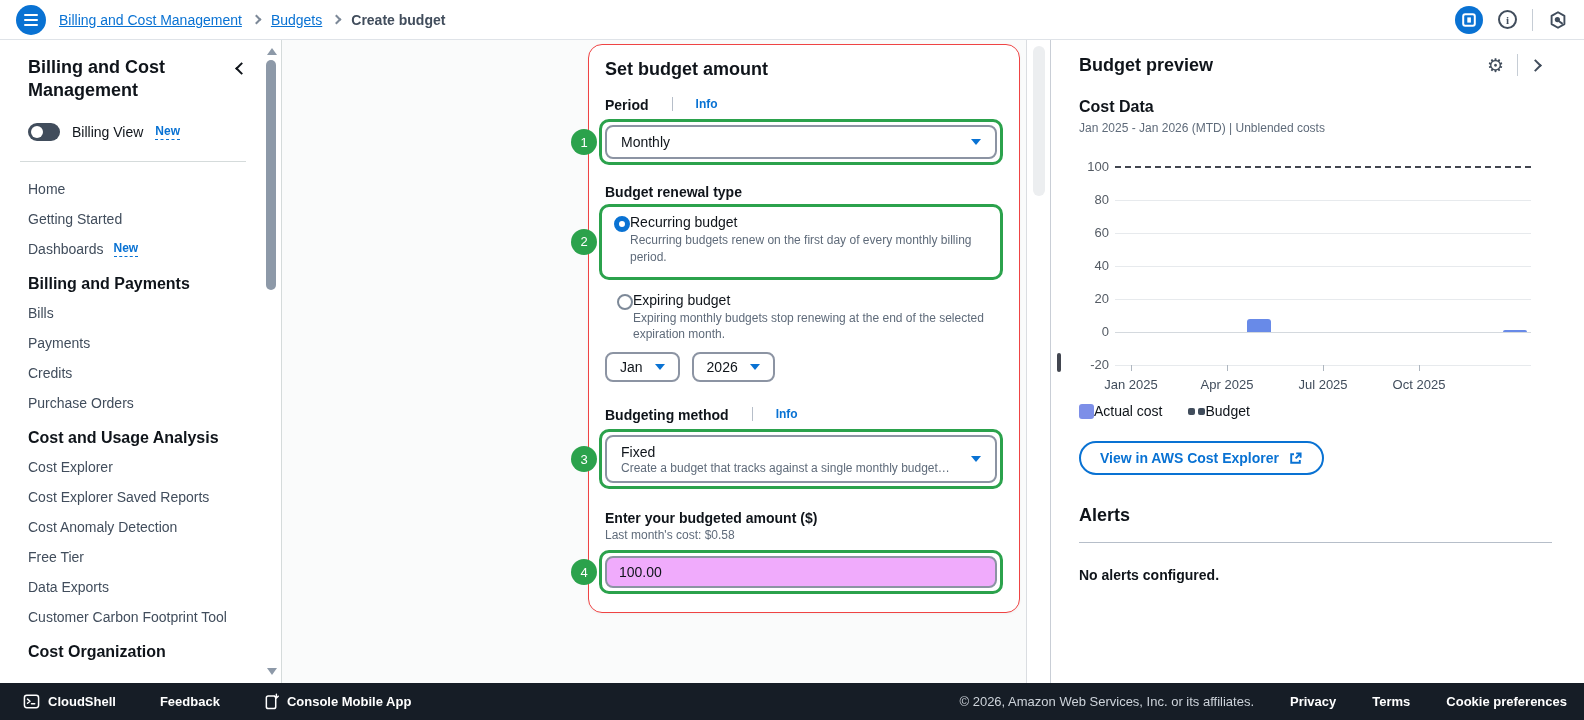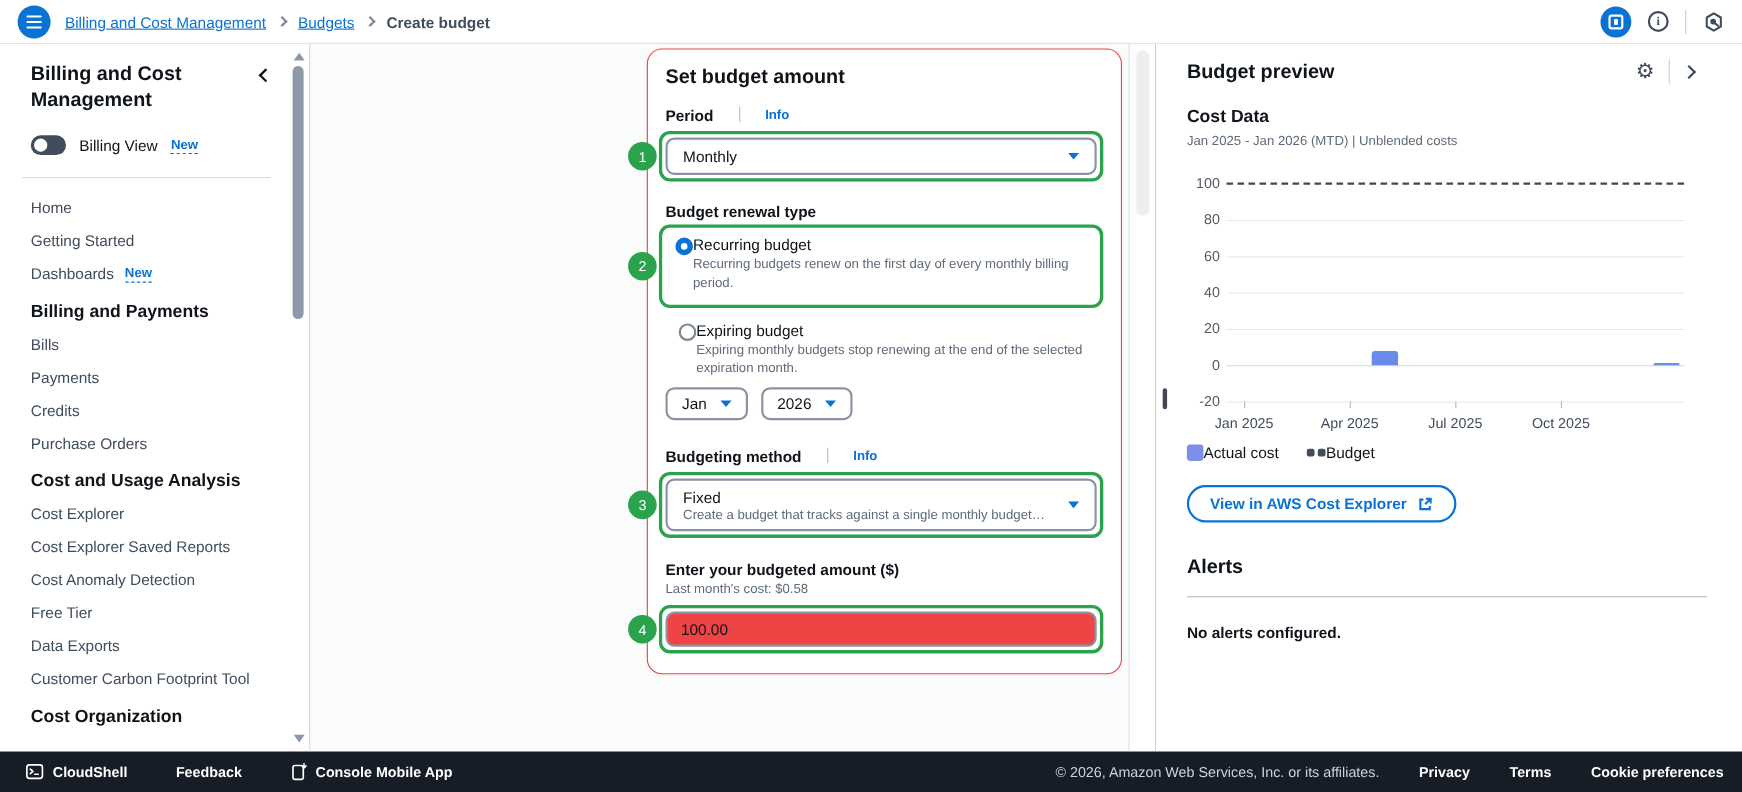--- a/index.html
+++ b/index.html
@@ -60,21 +60,21 @@
   .radio-circle{width:16px;height:16px;border-radius:50%;border:2px solid #7d8998;background:#fff;flex:none;margin-top:2px;cursor:pointer;}
   .radio-circle.checked{border:5px solid #0972d3;}
   .radio-label{font-size:14px;}
   .radio-desc{font-size:12px;color:#5f6b7a;line-height:1.4;margin-top:2px;max-width:372px;}
   .start-month-row{display:flex;gap:12px;margin-top:4px;}
   .small-select{height:30px;border:2px solid #8c94a3;border-radius:8px;background:#fff;display:flex;align-items:center;gap:12px;padding:0 13px;font-size:14px;cursor:pointer;}
   .select-tall{height:48px;border:2px solid #8c94a3;border-radius:8px;background:#fff;display:flex;align-items:center;justify-content:space-between;padding:0 14px;cursor:pointer;}
   .select-tall .val{font-size:14px;}
   .select-tall .desc{font-size:12px;color:#5f6b7a;margin-top:1px;white-space:nowrap;overflow:hidden;text-overflow:ellipsis;max-width:330px;}
   .hint{font-size:12px;color:#5f6b7a;margin:2px 0 8px;}
-  .text-input{width:100%;height:32px;border:2px solid #8c94a3;border-radius:8px;padding:0 12px;font-size:14px;font-family:inherit;color:#0f141a;background:#ef4444;}
+  .text-input{width:100%;height:32px;border:2px solid #8c94a3;border-radius:8px;padding:0 12px;font-size:14px;font-family:inherit;color:#0f141a;background:#f0abfc;}
   
   .content-scroll{width:25px;flex:none;background:#fff;border-left:1px solid #dadde1;border-right:1px solid #c9ced6;position:relative;}
   .content-thumb{position:absolute;top:6px;left:6px;width:12px;height:150px;border-radius:6px;background:#eceef0;}
   
   .preview{width:533px;flex:none;background:#fff;padding:14px 32px 0 28px;position:relative;}
   .drag-handle{position:absolute;left:6px;top:313px;width:4px;height:19px;border-radius:2px;background:#424650;cursor:col-resize;}
   .preview-header{display:flex;align-items:center;}
   .preview-title{font-size:18px;font-weight:700;margin:0;}
   .preview-icons{margin-left:auto;display:flex;align-items:center;gap:13px;padding-right:12px;}
   .gear{font-family:"DejaVu Sans",sans-serif;font-size:19px;color:#414d5c;line-height:1;cursor:pointer;}

